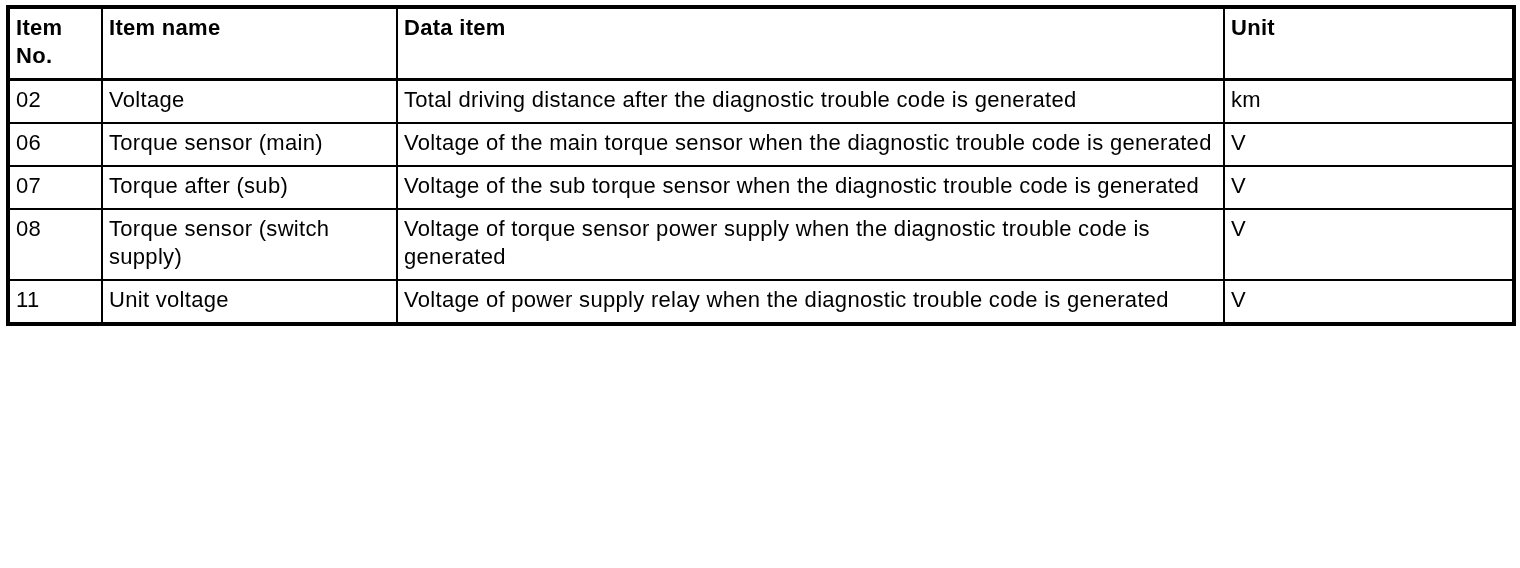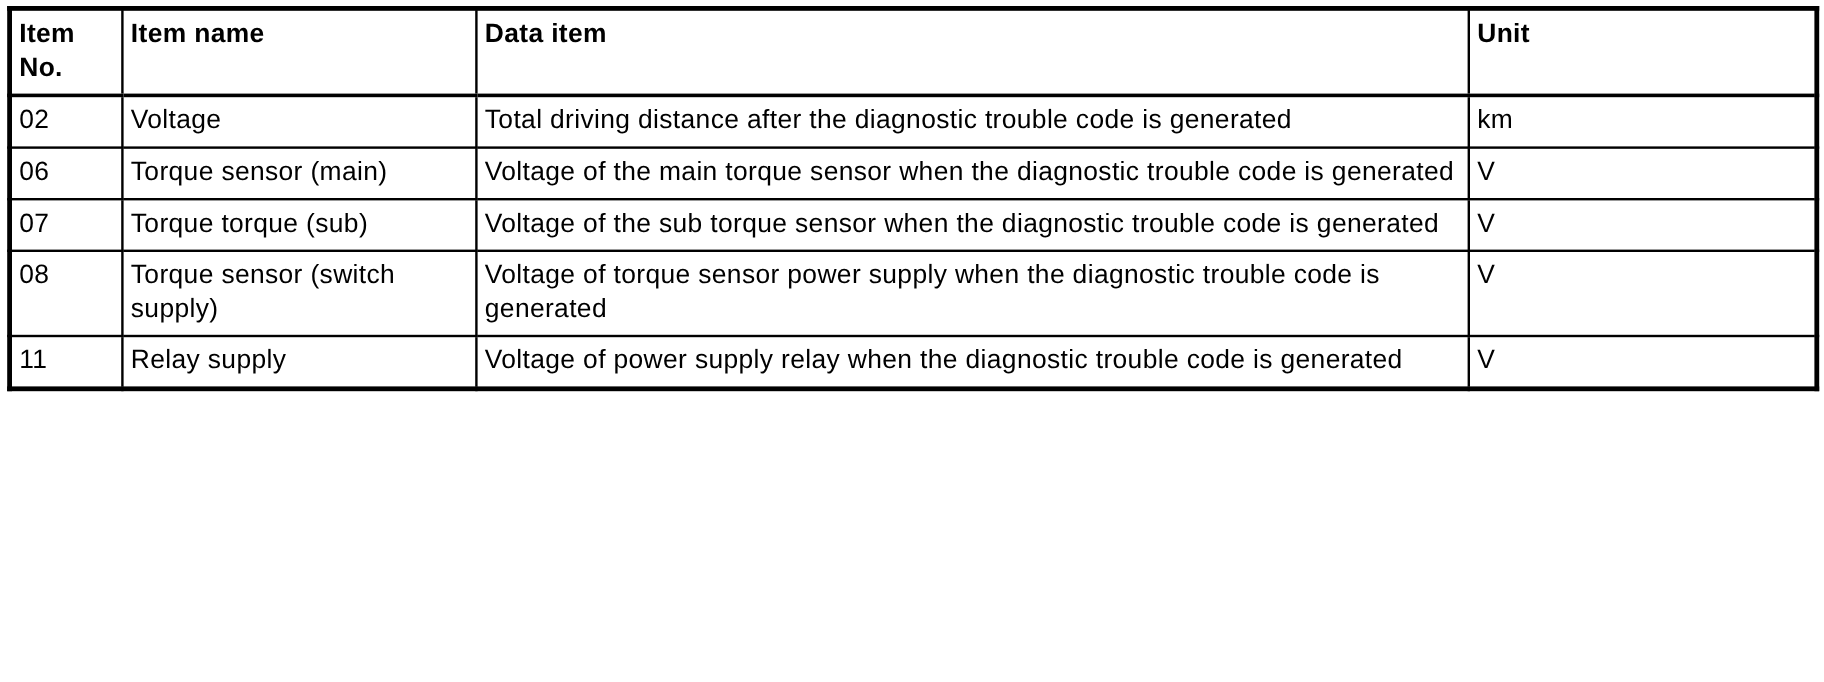--- a/index.html
+++ b/index.html
@@ -74,31 +74,31 @@
           <td>km</td>
         </tr>
         <tr>
           <td>06</td>
           <td>Torque sensor (main)</td>
           <td>Voltage of the main torque sensor when the diagnostic trouble code is generated</td>
           <td>V</td>
         </tr>
         <tr>
           <td>07</td>
-          <td>Torque torque (sub)</td>
+          <td>Torque after (sub)</td>
           <td>Voltage of the sub torque sensor when the diagnostic trouble code is generated</td>
           <td>V</td>
         </tr>
         <tr>
           <td>08</td>
           <td>Torque sensor (switch supply)</td>
           <td>Voltage of torque sensor power supply when the diagnostic trouble code is generated</td>
           <td>V</td>
         </tr>
         <tr>
           <td>11</td>
-          <td>Relay supply</td>
+          <td>Unit voltage</td>
           <td>Voltage of power supply relay when the diagnostic trouble code is generated</td>
           <td>V</td>
         </tr>
       </tbody>
   </table>
 </div>
 
 </body></html>

